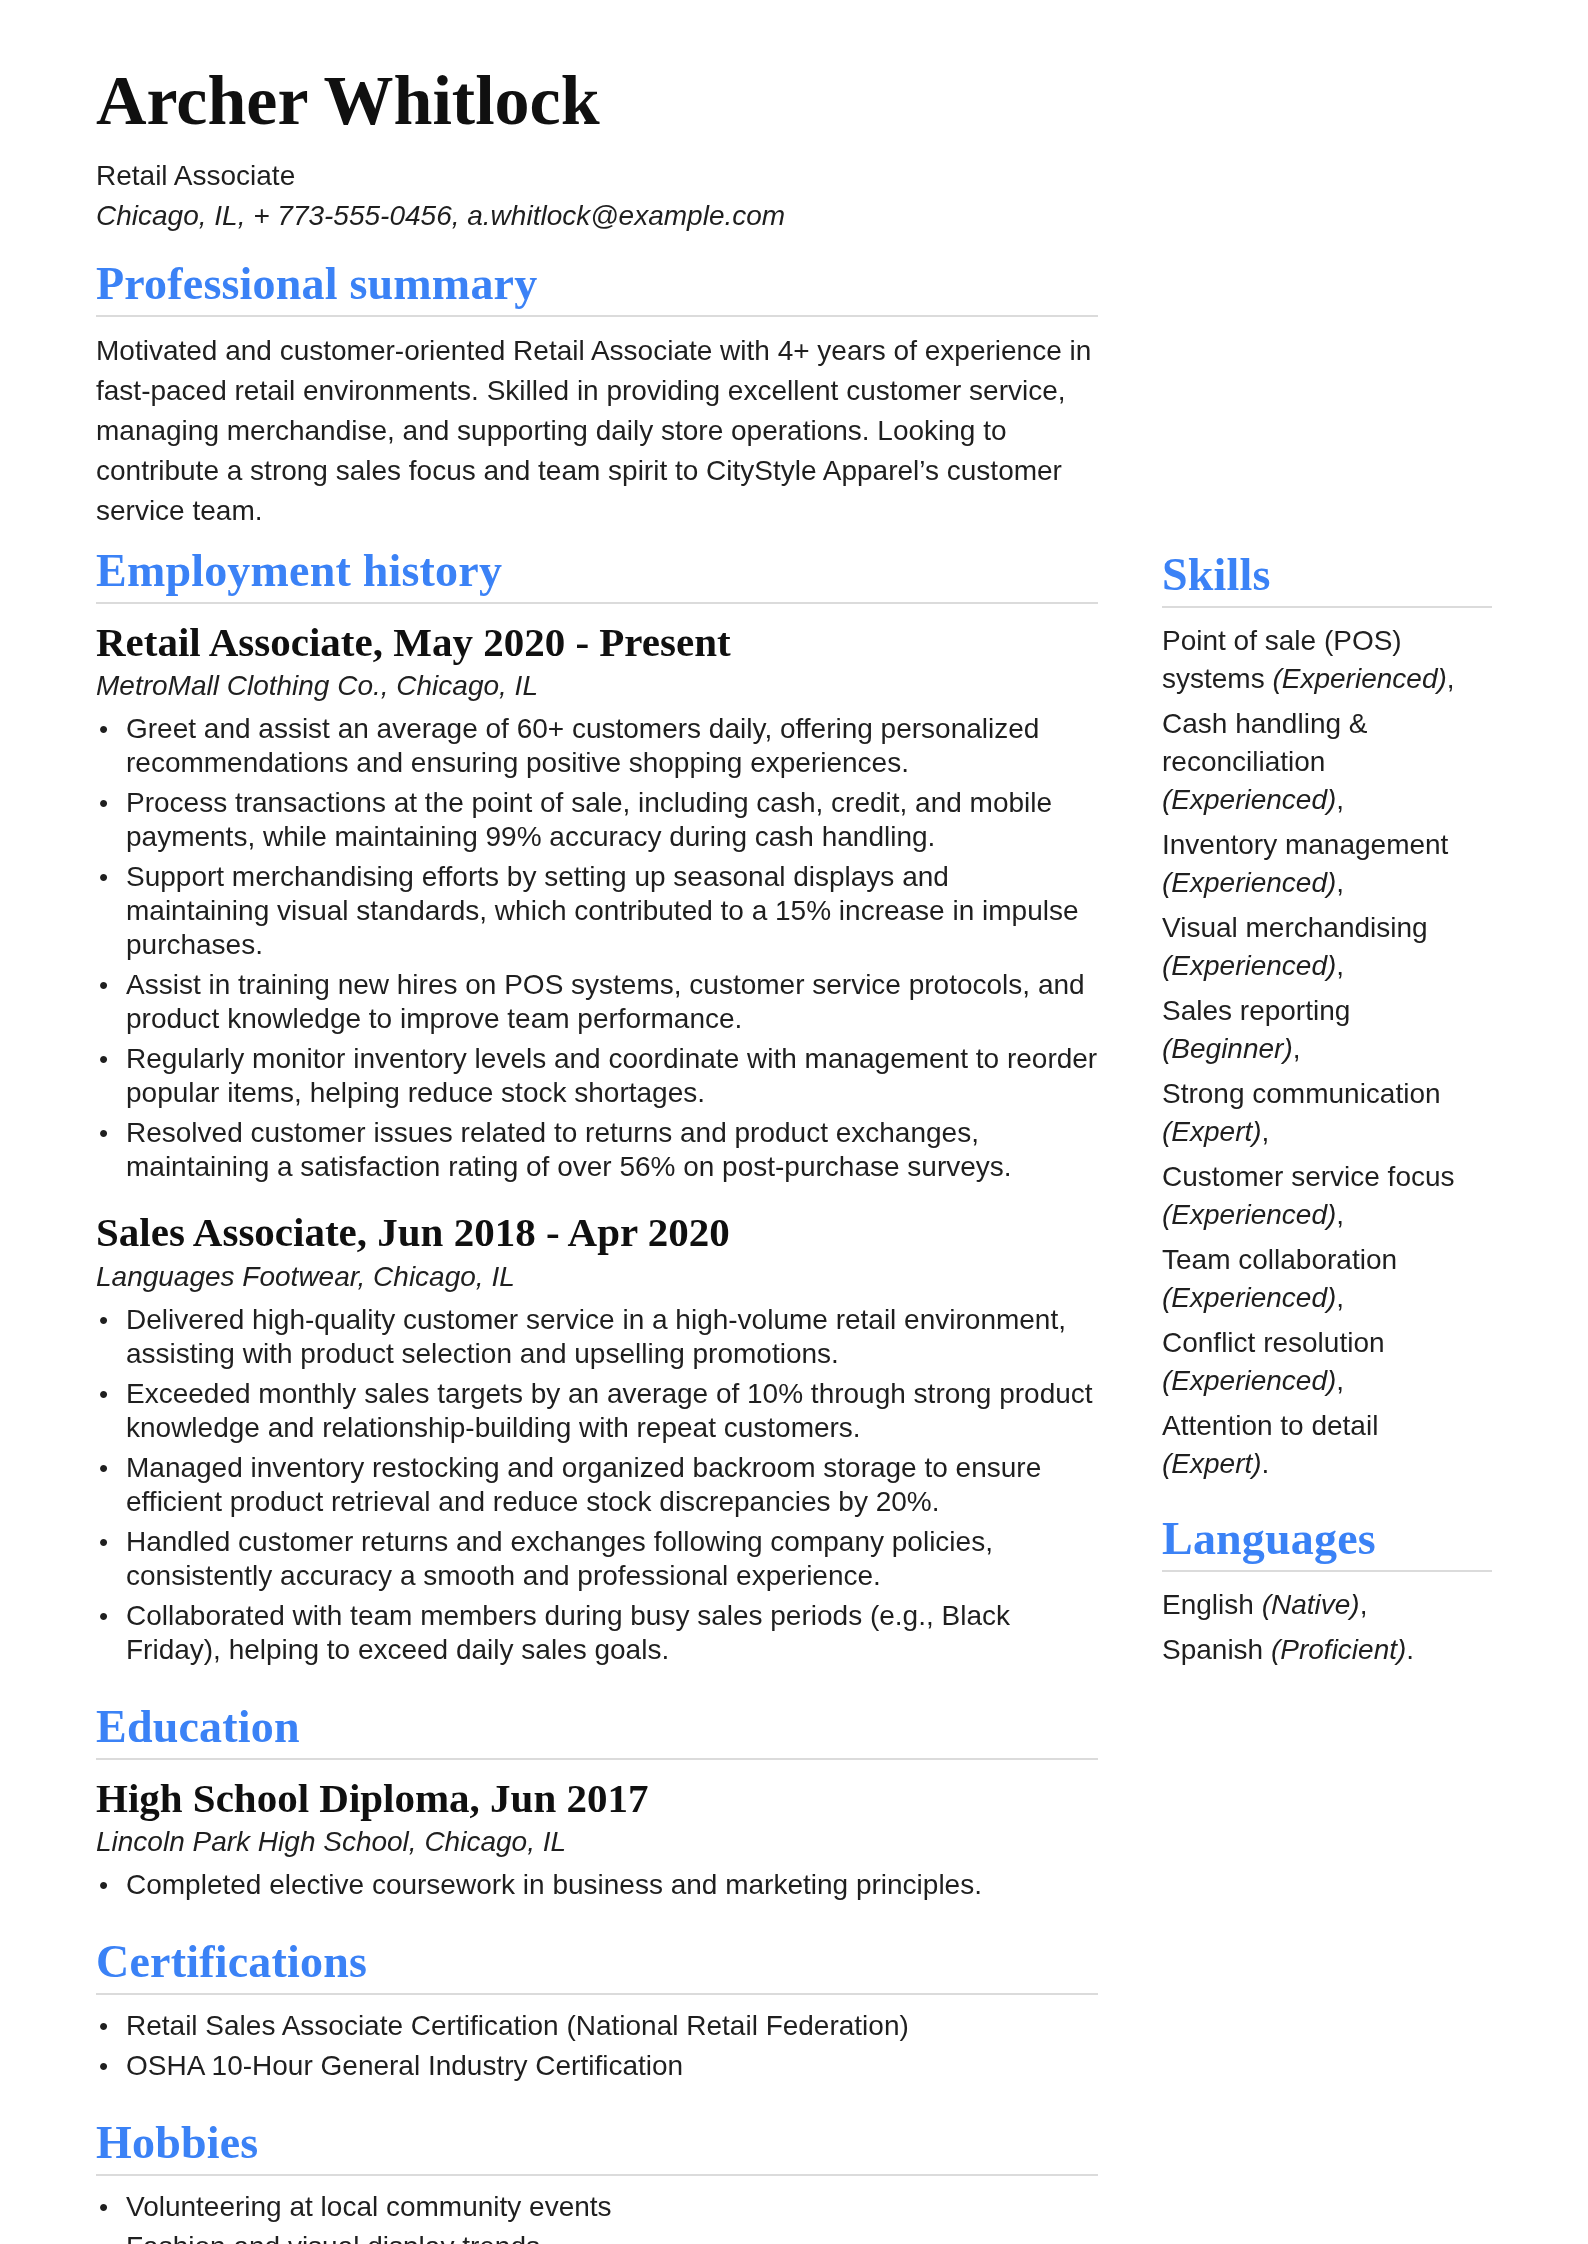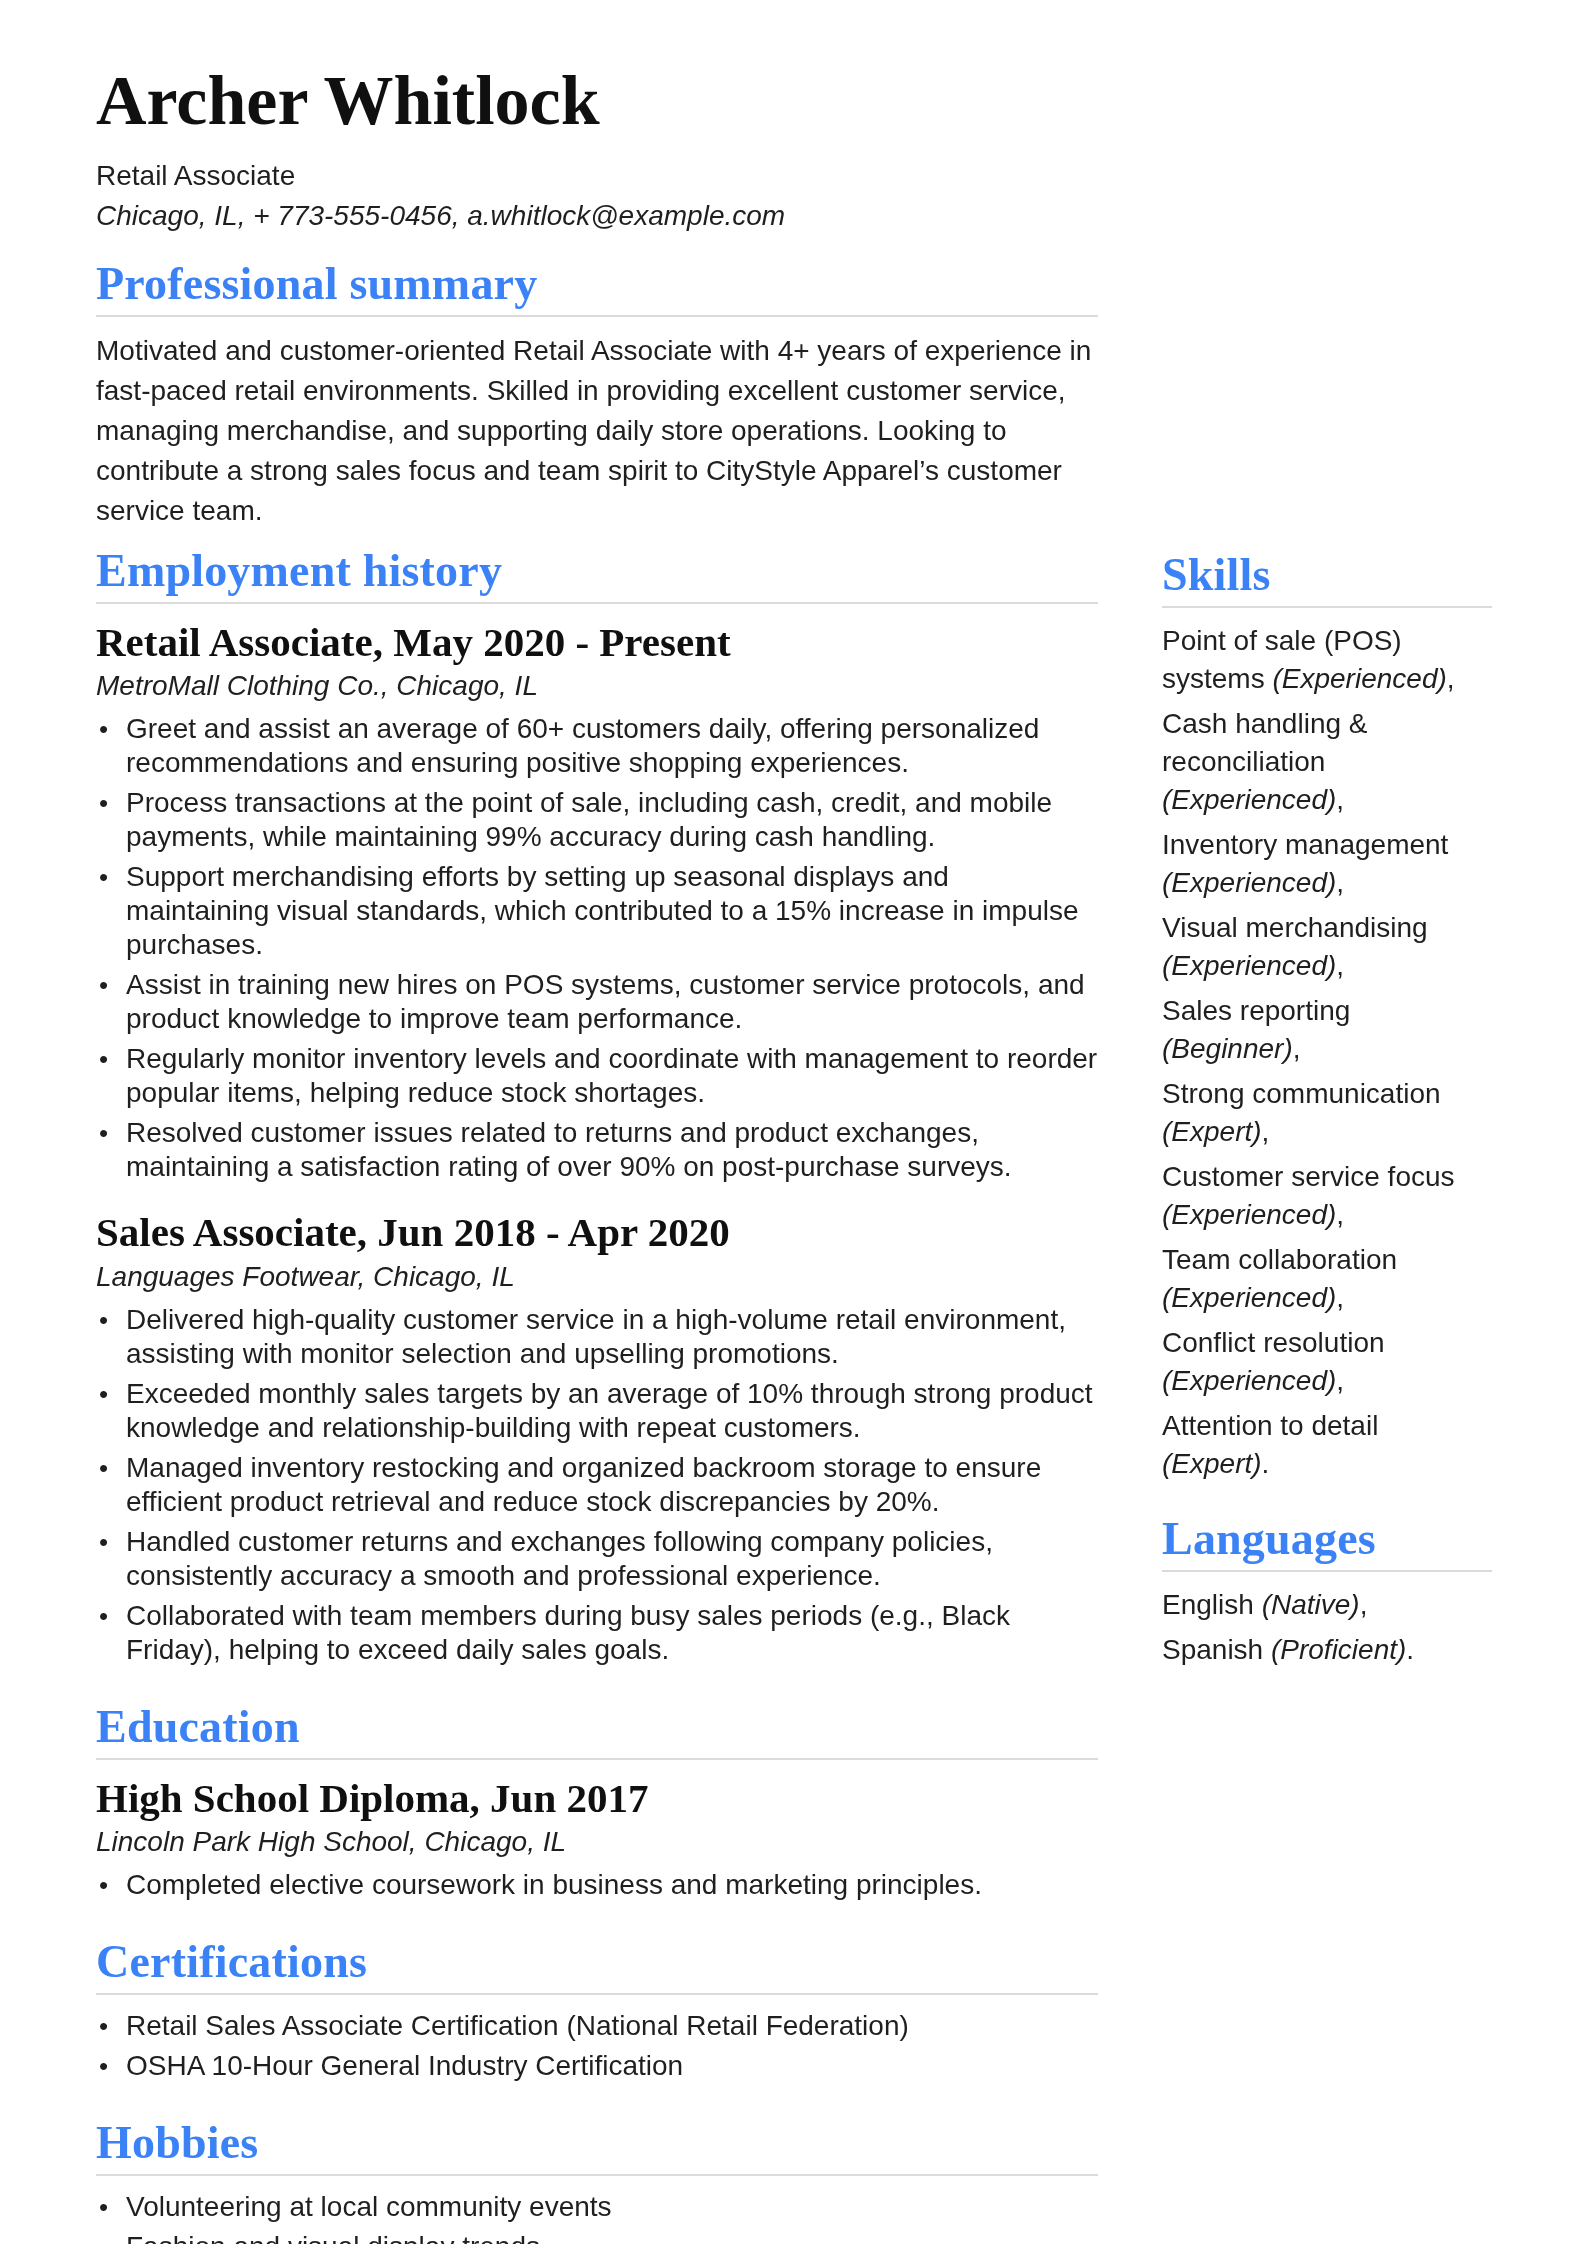--- a/index.html
+++ b/index.html
@@ -109,29 +109,29 @@
 
         <article class="job">
           <h3 class="entry-title">Retail Associate, May 2020 - Present</h3>
           <p class="entry-sub">MetroMall Clothing Co., Chicago, IL</p>
           <ul class="bullets">
             <li>Greet and assist an average of 60+ customers daily, offering personalized recommendations and ensuring positive shopping experiences.</li>
             <li>Process transactions at the point of sale, including cash, credit, and mobile payments, while maintaining 99% accuracy during cash handling.</li>
             <li>Support merchandising efforts by setting up seasonal displays and maintaining visual standards, which contributed to a 15% increase in impulse purchases.</li>
             <li>Assist in training new hires on POS systems, customer service protocols, and product knowledge to improve team performance.</li>
             <li>Regularly monitor inventory levels and coordinate with management to reorder popular items, helping reduce stock shortages.</li>
-            <li>Resolved customer issues related to returns and product exchanges, maintaining a satisfaction rating of over 90% on post-purchase surveys.</li>
+            <li>Resolved customer issues related to returns and product exchanges, maintaining a satisfaction rating of over 56% on post-purchase surveys.</li>
           </ul>
         </article>
 
         <article class="job">
           <h3 class="entry-title">Sales Associate, Jun 2018 - Apr 2020</h3>
           <p class="entry-sub">Languages Footwear, Chicago, IL</p>
           <ul class="bullets">
-            <li>Delivered high-quality customer service in a high-volume retail environment, assisting with monitor selection and upselling promotions.</li>
+            <li>Delivered high-quality customer service in a high-volume retail environment, assisting with product selection and upselling promotions.</li>
             <li>Exceeded monthly sales targets by an average of 10% through strong product knowledge and relationship-building with repeat customers.</li>
             <li>Managed inventory restocking and organized backroom storage to ensure efficient product retrieval and reduce stock discrepancies by 20%.</li>
             <li>Handled customer returns and exchanges following company policies, consistently accuracy a smooth and professional experience.</li>
             <li>Collaborated with team members during busy sales periods (e.g., Black Friday), helping to exceed daily sales goals.</li>
           </ul>
         </article>
       </section>
 
       <section class="section">
         <h2 class="section-title">Education</h2>

